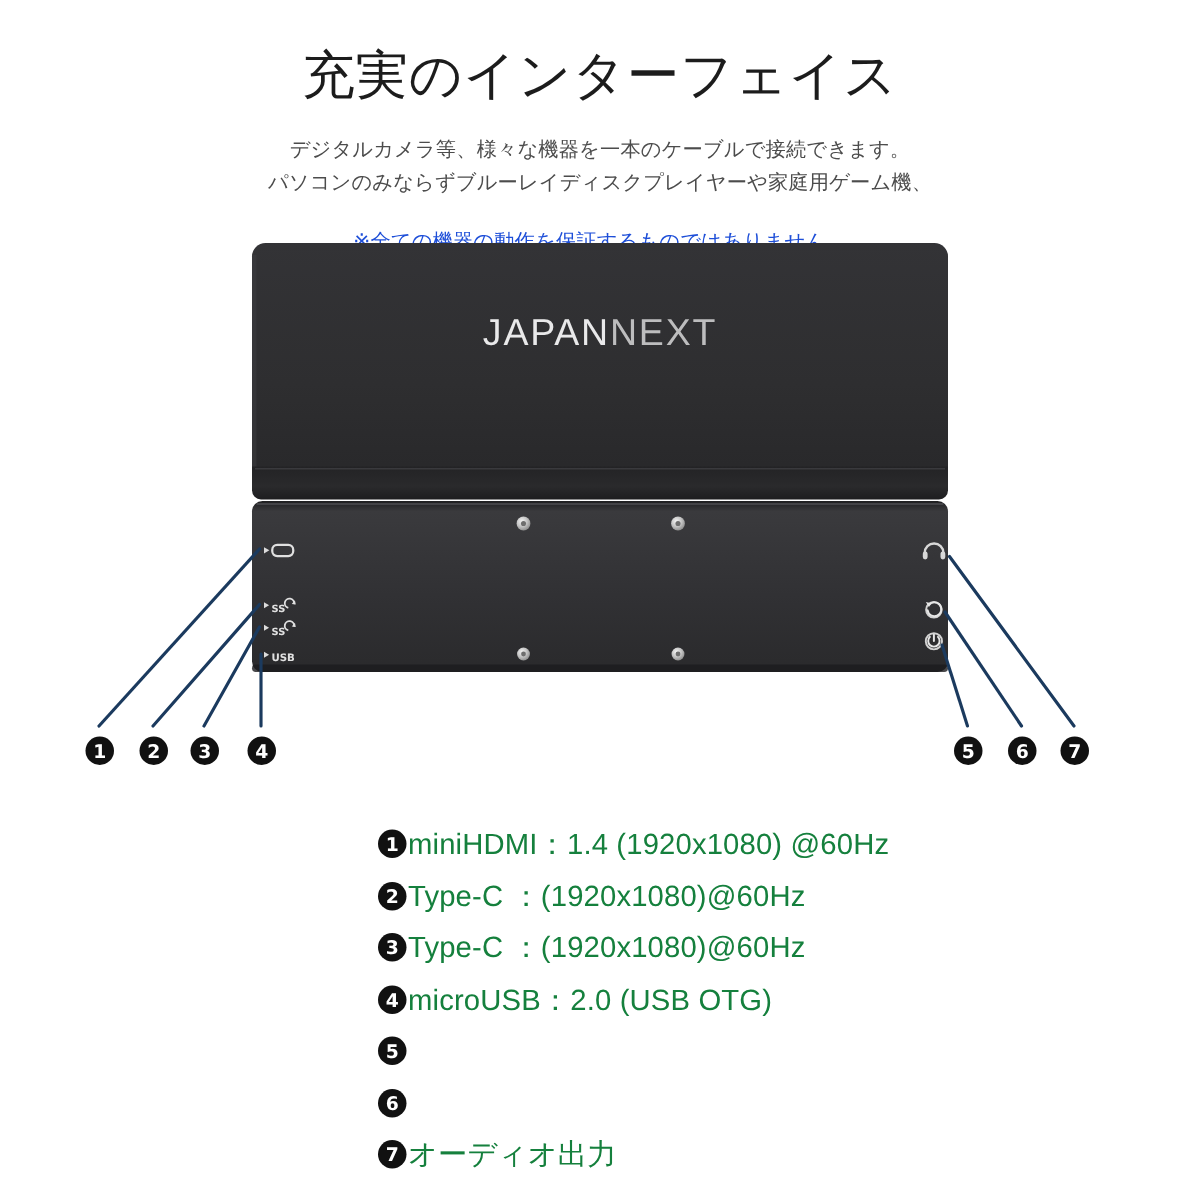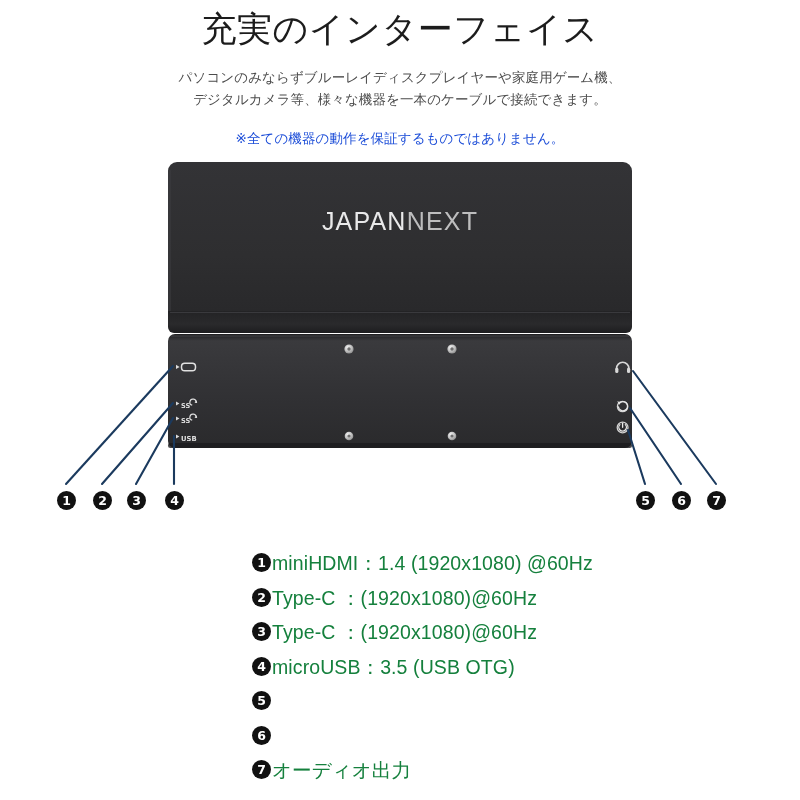--- a/index.html
+++ b/index.html
@@ -20,21 +20,21 @@
   
   #header {
     position: absolute;
     left: 0;
     top: 0;
     width: 800px;
     text-align: center;
   }
   #page-title {
     margin: 0;
-    padding-top: 8px;
+    padding-top: 30px;
     font-size: 35px;
     font-weight: 400;
     letter-spacing: 0.5px;
     color: #1c1c1c;
     line-height: 1.2;
   }
   .subtitle-line {
     font-size: 13.5px;
     color: #4c4c4c;
     line-height: 1.62;
@@ -112,22 +112,22 @@
     text-align: center;
     font-family: "DejaVu Sans", sans-serif;
   }
 </style>
 </head>
 <body>
 
 <div id="header">
   <h1 id="page-title">充実のインターフェイス</h1>
   <div id="subtitle-block">
+    <div class="subtitle-line">デジタルカメラ等、様々な機器を一本のケーブルで接続できます。</div>
     <div class="subtitle-line">パソコンのみならずブルーレイディスクプレイヤーや家庭用ゲーム機、</div>
-    <div class="subtitle-line">デジタルカメラ等、様々な機器を一本のケーブルで接続できます。</div>
   </div>
   <div id="note-line">※全ての機器の動作を保証するものではありません。</div>
 </div>
 
 <div id="product-figure">
   <svg width="800" height="800" viewBox="0 0 800 800" xmlns="http://www.w3.org/2000/svg">
     <defs>
       <linearGradient id="gradUpper" x1="0" y1="0" x2="0" y2="1">
         <stop offset="0%" stop-color="#333336"></stop>
         <stop offset="55%" stop-color="#2e2e30"></stop>
@@ -268,21 +268,21 @@
   <div class="legend-item">
     <span class="legend-marker">2</span>
     <span class="legend-label">Type-C ：(1920x1080)@60Hz</span>
   </div>
   <div class="legend-item">
     <span class="legend-marker">3</span>
     <span class="legend-label">Type-C ：(1920x1080)@60Hz</span>
   </div>
   <div class="legend-item">
     <span class="legend-marker">4</span>
-    <span class="legend-label">microUSB：3.5 (USB OTG)</span>
+    <span class="legend-label">microUSB：2.0 (USB OTG)</span>
   </div>
   <div class="legend-item">
     <span class="legend-marker">5</span>
   </div>
   <div class="legend-item">
     <span class="legend-marker">6</span>
   </div>
   <div class="legend-item">
     <span class="legend-marker">7</span>
     <span class="legend-label">オーディオ出力</span>

